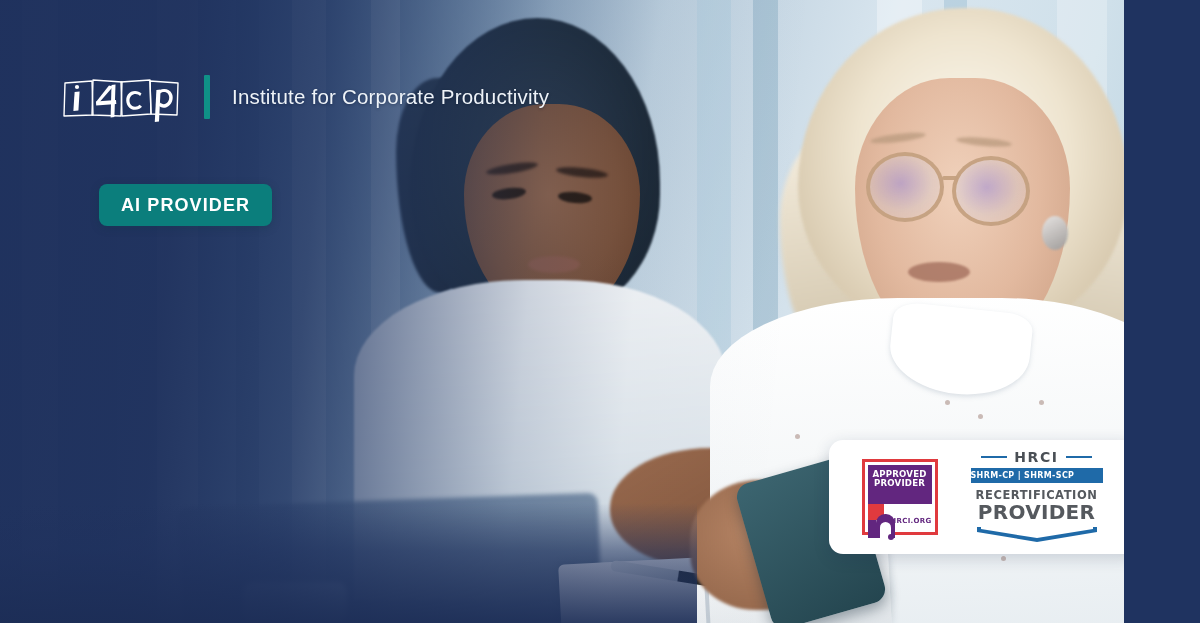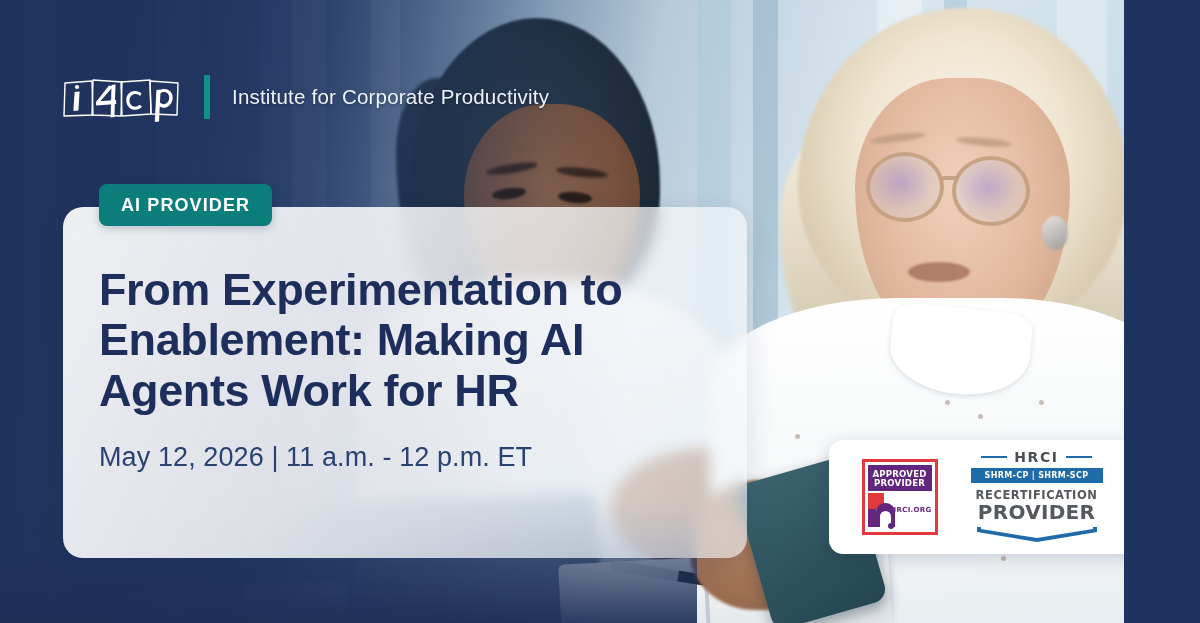--- a/index.html
+++ b/index.html
@@ -279,21 +279,21 @@
   }
 
   
   .hrci {
     width:76px; height:76px; border:3px solid #e03a3e; background:#fff;
     display:flex; flex-direction:column; padding:3px;
   }
   .hrci-top {
     background:#62267f; color:#fff; font-size:8.6px; font-weight:700;
     line-height:1.05; letter-spacing:.2px; text-align:center;
-    padding:5px 1px 3px; font-family:"DejaVu Sans", sans-serif;
+    padding:5px 1px 16px; font-family:"DejaVu Sans", sans-serif;
   }
   .hrci-bot {
     flex:1; display:flex; align-items:center; justify-content:center; gap:2px;
     position:relative;
   }
   .hrci-h { position:relative; width:27px; height:34px; }
   .hrci-h .stem { position:absolute; left:0; top:0; width:8px; height:34px; background:#62267f; }
   .hrci-h .hump { position:absolute; left:8px; top:10px; width:19px; height:24px;
                   background:#62267f; border-radius:9px 9px 0 0; }
   .hrci-h .hump::after { content:""; position:absolute; left:4px; top:8px; width:11px; height:16px; background:#fff; border-radius:6px 6px 0 0;}
@@ -302,21 +302,21 @@
   .hrci-url { color:#62267f; font-size:7px; font-weight:700; letter-spacing:.3px;
               font-family:"DejaVu Sans", sans-serif; }
 
   
   .shrm { width:142px; display:flex; flex-direction:column; align-items:center; }
   .shrm-top { display:flex; align-items:center; gap:7px; width:100%; justify-content:center; }
   .shrm-rule { height:2px; width:26px; background:#1f6aa8; }
   .shrm-word { color:#4a4f55; font-size:14px; font-weight:700; letter-spacing:1.6px;
                font-family:"DejaVu Sans", sans-serif; }
   .shrm-bar {
-    margin-top:3px; background:#1f6aa8; color:#fff; width:132px; text-align:center;
+    margin-top:3px; background:#1f6aa8; color:#fff; width:132px; text-align:left;
     font-size:8px; font-weight:700; letter-spacing:.35px; padding:3px 0;
     font-family:"DejaVu Sans", sans-serif;
   }
   .shrm-l1 { margin-top:5px; color:#55595e; font-size:11.5px; font-weight:700;
              letter-spacing:.55px; font-family:"DejaVu Sans", sans-serif; }
   .shrm-l2 { color:#55595e; font-size:20px; font-weight:700; letter-spacing:.3px;
              line-height:1.05; font-family:"DejaVu Sans", sans-serif; }
   .shrm-chev { margin-top:2px; }
 </style>
 </head>
@@ -424,30 +424,20 @@
           <path d="M97.4,19.4 c4.4,-2.6 10.6,-1.2 12.6,3.6 c2,4.8 -0.4,11.4 -5.4,13.2 c-3.2,1.2 -6.6,0.2 -8.2,-1.6 l1.6,-3 c1.4,1.4 4,2.1 6,1 c3.2,-1.7 4.2,-6.8 2.1,-9.6 c-1.8,-2.4 -5.6,-2.6 -7.7,-0.6 Z"></path>
         </g>
       </svg>
     </div>
     <div class="logo-div"></div>
     <div class="org-name">Institute for Corporate Productivity</div>
   </div>
 
   <div class="eyebrow">AI PROVIDER</div>
 
-  <div class="card">
-    <div class="card-inner">
-      <h1 class="title">
-        <span>From Experimentation to</span><br>
-        <span>Enablement: Making AI</span><br>
-        <span>Agents Work for HR</span>
-      </h1>
-      <div class="date">May 12, 2026 | 11 a.m. - 12 p.m. ET</div>
-    </div>
-  </div>
 
   <div class="certs">
 
     <div class="hrci">
       <div class="hrci-top">
         <span>APPROVED</span><br>
         <span>PROVIDER</span>
       </div>
       <div class="hrci-bot">
         <div class="hrci-h">

